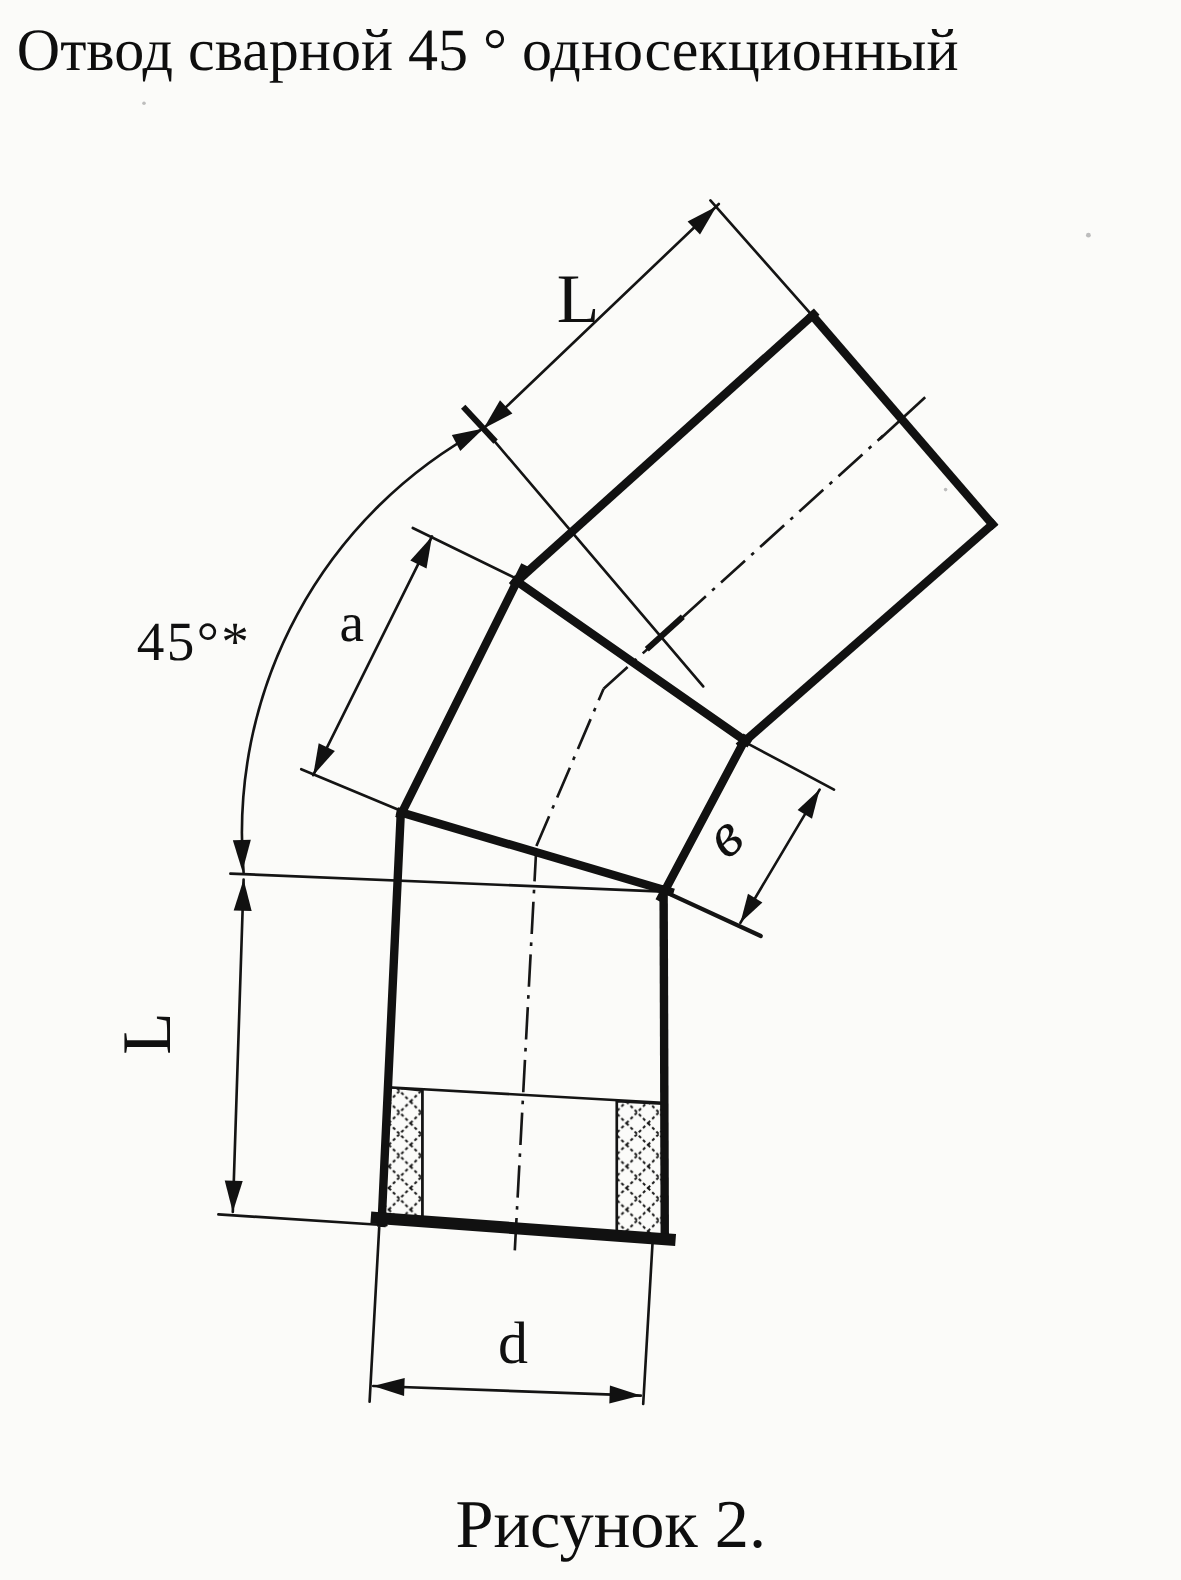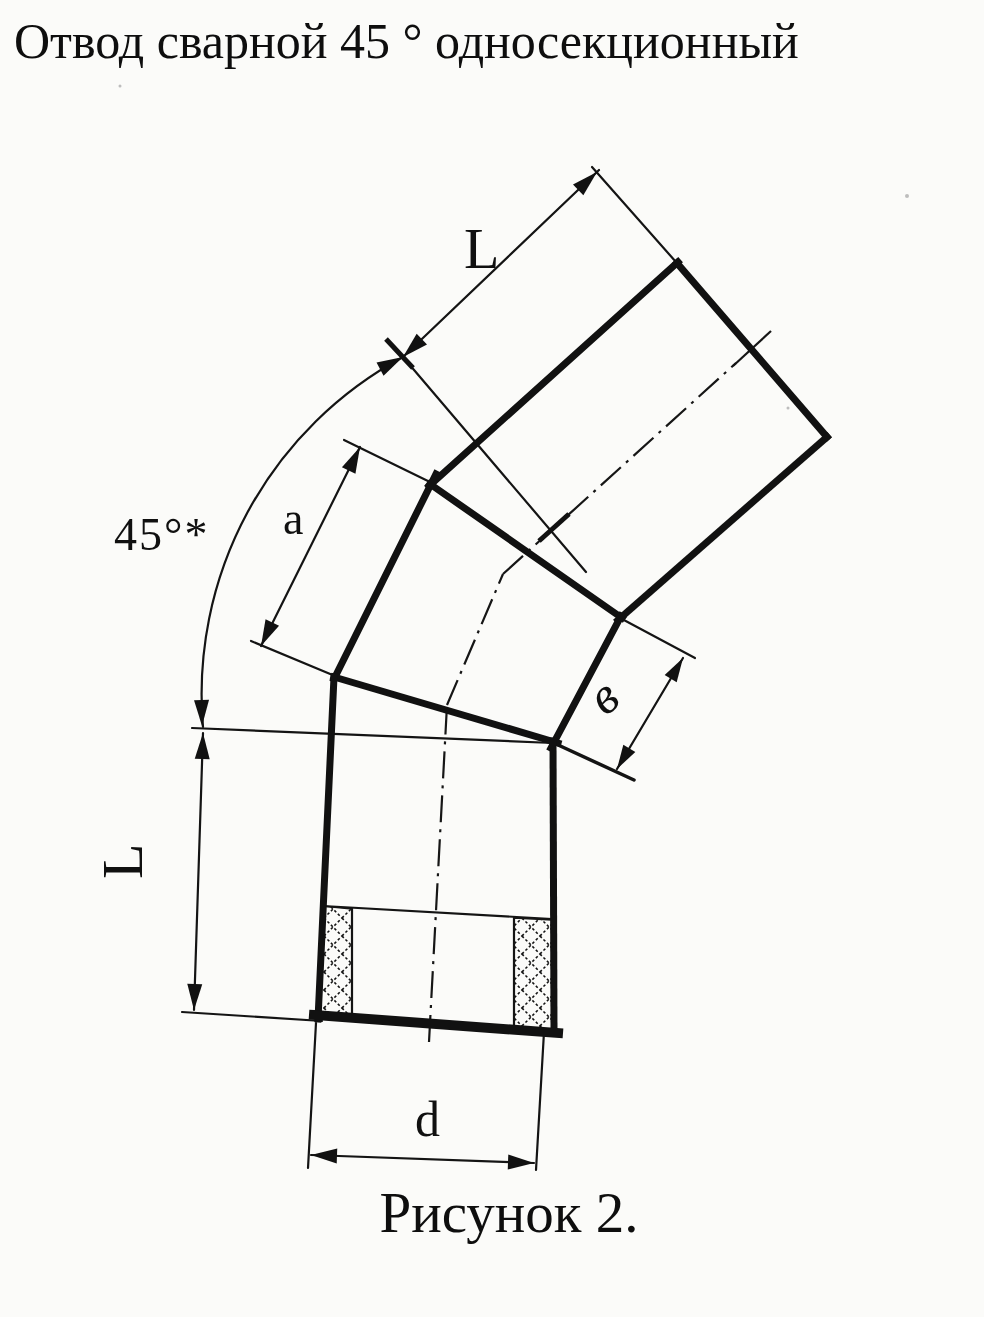--- a/index.html
+++ b/index.html
@@ -9,21 +9,21 @@
     font-family:"Liberation Serif","DejaVu Serif",serif;
     color:#121212;
   }
   .page-title{
     position:absolute;top:12px;left:0;width:792px;
     text-align:center;text-indent:14px;
     font-size:50px;letter-spacing:0px;white-space:nowrap;
     color:#0e0e0e;
   }
   .figure-caption{
-    position:absolute;top:1180px;left:0;width:984px;
+    position:absolute;top:1238px;left:0;width:984px;
     text-align:center;text-indent:34px;
     font-size:57px;color:#0e0e0e;
   }
   svg text{fill:#101010;}
   .lblBig{font-size:58px;}
   .lblMed{font-size:46px;}
   .lblD{font-size:50px;}
   .lblV{font-size:52px;font-style:italic;}
 </style>
 </head>

